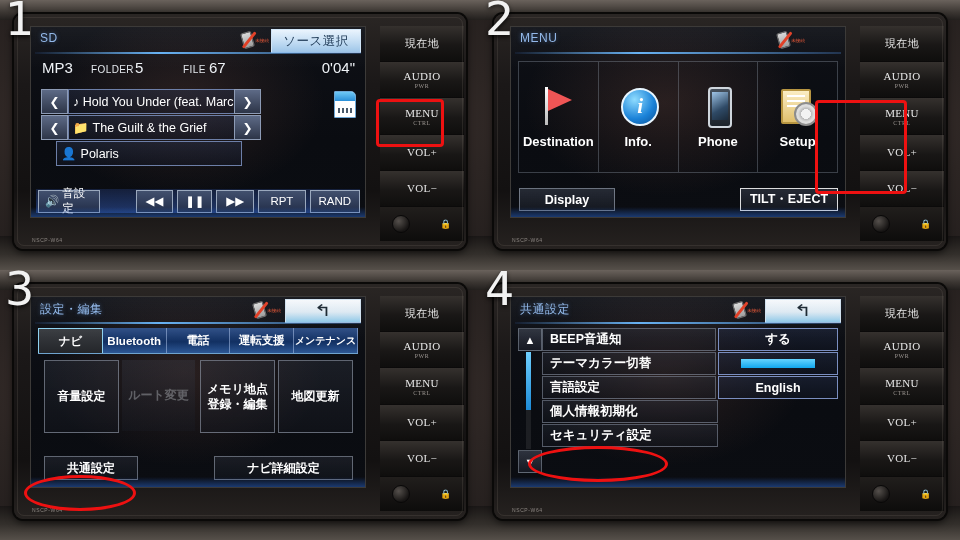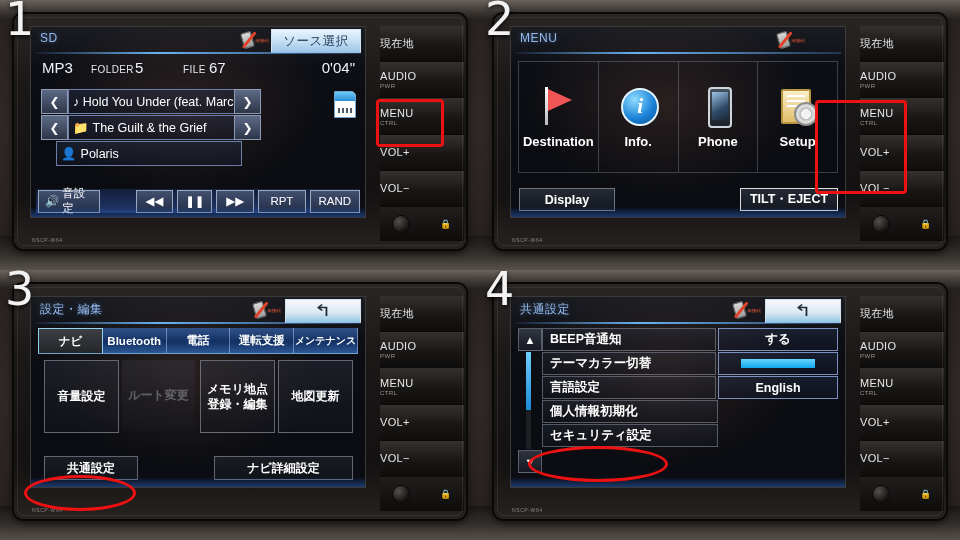--- a/index.html
+++ b/index.html
@@ -157,23 +157,23 @@
        background:linear-gradient(rgba(55,62,78,.28),rgba(22,26,36,.32));}
   .row .rval{width:118px;margin-left:2px;display:flex;align-items:center;
        justify-content:center;color:#fff;font-size:12.5px;font-weight:bold;
        border:1px solid #7a8ec0;background:linear-gradient(rgba(40,52,82,.40),rgba(18,24,40,.45));}
   .swatch{width:74px;height:9px;background:linear-gradient(#66d4ff,#11a7ee);}
 
   
   .keys{position:absolute;left:366px;top:12px;width:84px;bottom:8px;
         display:flex;flex-direction:column;}
   .key{flex:1;border-bottom:1px solid #0b0a0a;color:#e7e7e7;
-       display:flex;flex-direction:column;align-items:flex-start;justify-content:center;
+       display:flex;flex-direction:column;align-items:center;justify-content:center;
        background:linear-gradient(#35312e,#191716 55%,#0f0e0d);
-       font-size:11px;letter-spacing:.3px;position:relative;}
+       font-size:11px;letter-spacing:.3px;position:relative;font-family:Liberation Serif, serif;}
   .key .sub{font-size:6px;color:#9a9490;letter-spacing:.5px;margin-top:1px;}
   .key.jp{font-size:11px;}
   .keyfoot{height:34px;display:flex;align-items:center;justify-content:space-between;
        padding:0 12px;background:linear-gradient(#211e1c,#0d0c0b);}
   .knob{width:16px;height:16px;border-radius:50%;
        background:radial-gradient(circle at 35% 32%,#55504c,#171514 70%);
        border:1px solid #090808;}
   .lock{font-size:9px;color:#cfcac5;}
 
   .model{position:absolute;left:18px;bottom:6px;font-size:5px;color:#8e8884;

